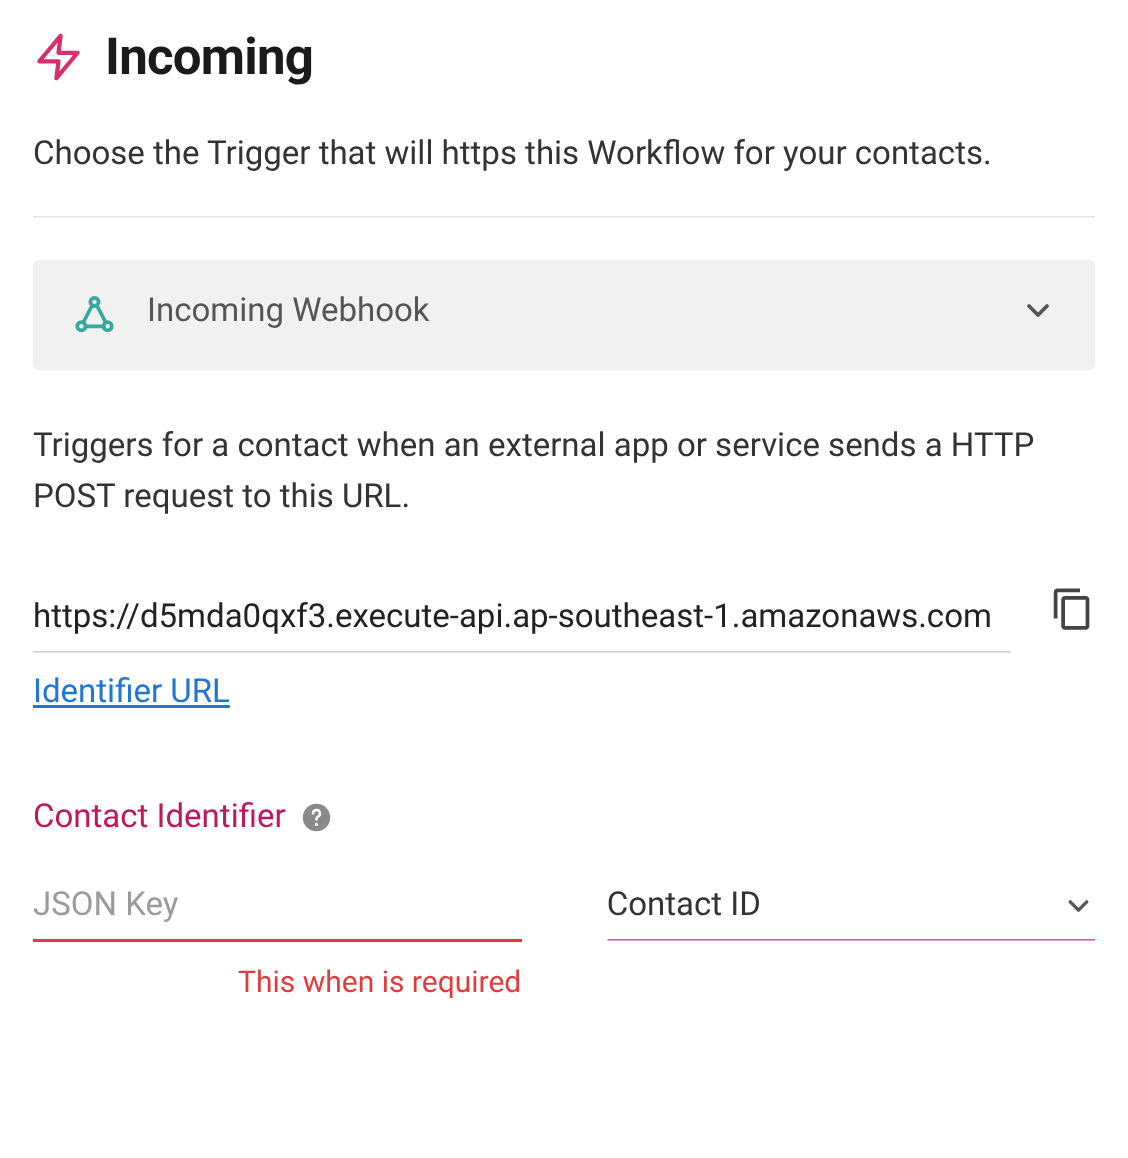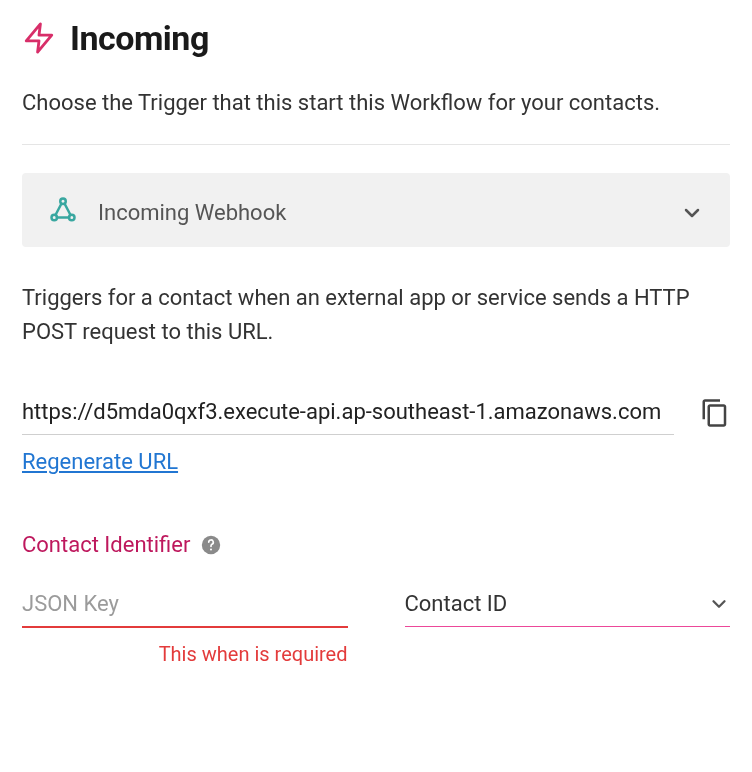--- a/index.html
+++ b/index.html
@@ -37,21 +37,21 @@
       line-height: 1.55;
       padding-bottom: 24px;
       border-bottom: 1px solid #e5e5e5;
       margin-bottom: 28px;
     }
     .selector-box {
       background: #f1f1f1;
       border-radius: 4px;
       padding: 22px 26px;
       display: flex;
-      align-items: flex-end;
+      align-items: flex-start;
       gap: 20px;
       cursor: pointer;
     }
     .webhook-icon {
       width: 30px;
       height: 30px;
       flex-shrink: 0;
     }
     .selector-label {
       font-size: 22px;
@@ -65,21 +65,20 @@
     }
     .description-text {
       font-size: 22px;
       color: #333;
       line-height: 1.55;
       margin-top: 34px;
       margin-bottom: 42px;
     }
     .url-row {
       display: flex;
-      align-items: center;
       gap: 26px;
       margin-bottom: 14px;
     }
     .url-input {
       flex: 1;
       border: none;
       border-bottom: 1px solid #cfcfcf;
       font-size: 22px;
       color: #222;
       padding: 8px 0 10px 0;
@@ -172,21 +171,21 @@
 
 <div class="header-row">
   <span class="lightning-icon">
     <svg viewBox="0 0 24 24" fill="none" stroke="#d82e69" stroke-width="2" stroke-linecap="round" stroke-linejoin="round">
       <polygon points="13 2 3 14 12 14 11 22 21 10 12 10 13 2"></polygon>
     </svg>
   </span>
   <h1 class="page-title">Incoming</h1>
 </div>
 
-<p class="intro-text">Choose the Trigger that this start this Workflow for your contacts.</p>
+<p class="intro-text">Choose the Trigger that will https this Workflow for your contacts.</p>
 
 <div class="selector-box">
   <span class="webhook-icon">
     <svg viewBox="0 0 24 24" fill="none" stroke="#39a7a0" stroke-width="2" stroke-linecap="round" stroke-linejoin="round">
       <circle cx="12" cy="5" r="2.2"></circle>
       <circle cx="5" cy="18" r="2.2"></circle>
       <circle cx="19" cy="18" r="2.2"></circle>
       <path d="M10.8 6.8 L6 16"></path>
       <path d="M13.2 6.8 L18 16"></path>
       <path d="M7.2 18 L16.8 18"></path>
@@ -204,21 +203,21 @@
 
 <div class="url-row">
   <input type="text" class="url-input" readonly="" value="https://d5mda0qxf3.execute-api.ap-southeast-1.amazonaws.com" style="">
   <span class="copy-icon">
     <svg viewBox="0 0 24 24" fill="#444">
       <path d="M16 1H4c-1.1 0-2 .9-2 2v14h2V3h12V1zm3 4H8c-1.1 0-2 .9-2 2v14c0 1.1.9 2 2 2h11c1.1 0 2-.9 2-2V7c0-1.1-.9-2-2-2zm0 16H8V7h11v14z"></path>
     </svg>
   </span>
 </div>
 
-<a class="regenerate-link">Regenerate URL</a>
+<a class="regenerate-link">Identifier URL</a>
 
 <div class="field-label-row">
   <span class="field-label">Contact Identifier</span>
   <span class="help-icon">
     <svg viewBox="0 0 24 24">
       <circle cx="12" cy="12" r="10" fill="#8a8a8a"></circle>
       <path d="M9.5 9a2.5 2.5 0 1 1 3.5 2.3c-.8.4-1 1-1 1.7v.5" stroke="#fff" stroke-width="1.8" fill="none" stroke-linecap="round"></path>
       <circle cx="12" cy="17" r="1.1" fill="#fff"></circle>
     </svg>
   </span>

